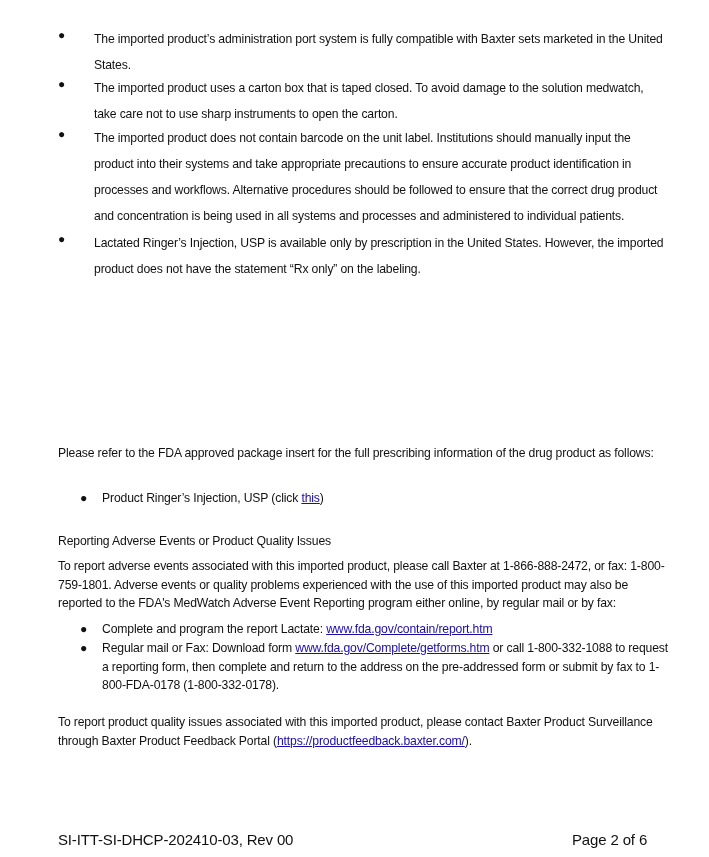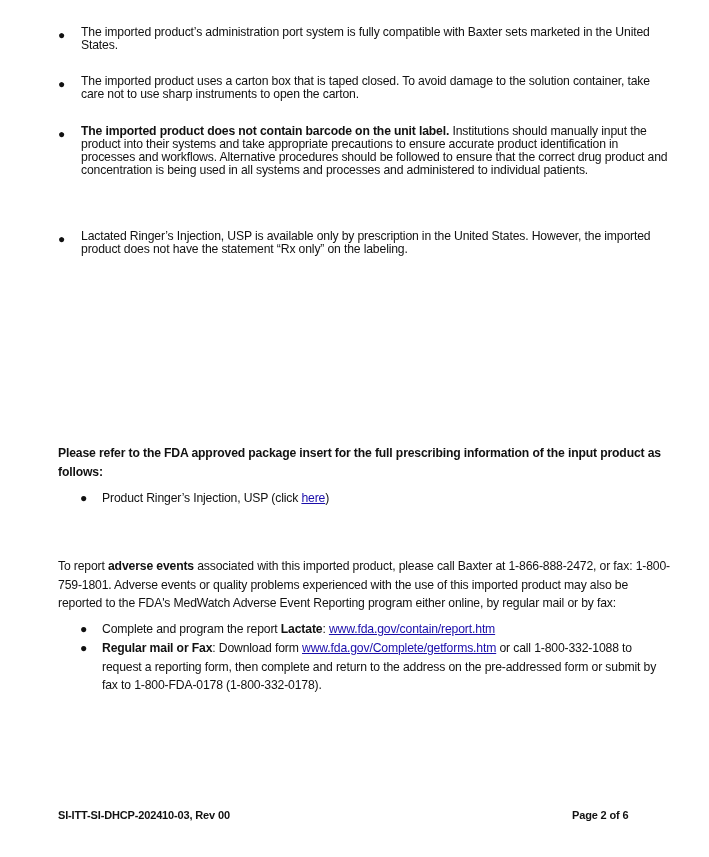--- a/index.html
+++ b/index.html
@@ -9,74 +9,76 @@
       color: #111111;
       font-size: 12.2px;
       letter-spacing: -0.15px;
     }
     .page { position: absolute; left: 0; top: 0; width: 709px; height: 857px; }
     .bullet-row { position: absolute; left: 58px; width: 610px; }
     .bullet-dot {
       position: absolute; left: 0; top: 0; width: 18px;
       font-size: 12px; line-height: 18.6px;
     }
-    .bullet-text { margin-left: 23px; line-height: 13px; }
+    .bullet-text { margin-left: 36px; line-height: 26px; }
     .sub-bullet-row { position: absolute; left: 80px; width: 590px; }
     .sub-bullet-dot { position: absolute; left: 0; top: 0; width: 18px; line-height: 18.6px; }
     .sub-bullet-text { margin-left: 22px; line-height: 18.6px; }
     .para { position: absolute; left: 58px; width: 612px; line-height: 18.6px; }
-    b, .bold { font-weight: bold; }
+    b, .bold { font-weight: normal; }
     a.link { color: #1a0dab; text-decoration: underline; }
     .table-ref-label { display: inline-block; width: 72px; }
-    .footer { position: absolute; top: 809px; font-size: 11px; color: #111; font-weight: bold; }
+    .footer { position: absolute; top: 831px; font-size: 15px; color: #111; }
   </style>
 </head>
 <body>
 
 <div class="page">
 
   <div class="bullet-row" style="top:26px;">
     <span class="bullet-dot">●</span>
     <div class="bullet-text">The imported product’s administration port system is fully compatible with Baxter sets marketed in the United States.</div>
   </div>
 
   <div class="bullet-row" style="top:75px;">
     <span class="bullet-dot">●</span>
-    <div class="bullet-text">The imported product uses a carton box that is taped closed. To avoid damage to the solution container, take care not to use sharp instruments to open the carton.</div>
+    <div class="bullet-text">The imported product uses a carton box that is taped closed. To avoid damage to the solution medwatch, take care not to use sharp instruments to open the carton.</div>
   </div>
 
   <div class="bullet-row" style="top:125px;">
     <span class="bullet-dot">●</span>
     <div class="bullet-text"><b>The imported product does not contain barcode on the unit label.</b><span> Institutions should manually input the product into their systems and take appropriate precautions to ensure accurate product identification in processes and workflows. Alternative procedures should be followed to ensure that the correct drug product and concentration is being used in all systems and processes and administered to individual patients.</span></div>
   </div>
 
   <div class="bullet-row" style="top:230px;">
     <span class="bullet-dot">●</span>
     <div class="bullet-text">Lactated Ringer’s Injection, USP is available only by prescription in the United States. However, the imported product does not have the statement “Rx only” on the labeling.</div>
   </div>
 
 
 
-  <div class="para bold" style="top:444px;">Please refer to the FDA approved package insert for the full prescribing information of the input product as follows:</div>
+  <div class="para bold" style="top:444px;">Please refer to the FDA approved package insert for the full prescribing information of the drug product as follows:</div>
 
   <div class="sub-bullet-row" style="top:489px;">
     <span class="sub-bullet-dot">●</span>
-    <div class="sub-bullet-text"><span>Product Ringer’s Injection, USP (click </span><a class="link" href="#">here</a><span>)</span></div>
+    <div class="sub-bullet-text"><span>Product Ringer’s Injection, USP (click </span><a class="link" href="#">this</a><span>)</span></div>
   </div>
 
+  <div class="para bold" style="top:532px;">Reporting Adverse Events or Product Quality Issues</div>
 
   <div class="para" style="top:557px;"><span>To report </span><b>adverse events</b><span> associated with this imported product, please call Baxter at 1-866-888-2472, or fax: 1-800-759-1801. Adverse events or quality problems experienced with the use of this imported product may also be reported to the FDA's MedWatch Adverse Event Reporting program either online, by regular mail or by fax:</span></div>
 
   <div class="sub-bullet-row" style="top:620px;">
     <span class="sub-bullet-dot">●</span>
     <div class="sub-bullet-text"><span>Complete and program the report </span><b>Lactate</b><span>: </span><a class="link" href="#">www.fda.gov/contain/report.htm</a></div>
   </div>
 
   <div class="sub-bullet-row" style="top:639px;">
     <span class="sub-bullet-dot">●</span>
     <div class="sub-bullet-text"><b>Regular mail or Fax</b><span>: Download form </span><a class="link" href="#">www.fda.gov/Complete/getforms.htm</a><span> or call 1-800-332-1088 to request a reporting form, then complete and return to the address on the pre-addressed form or submit by fax to 1-800-FDA-0178 (1-800-332-0178).</span></div>
   </div>
 
+  <div class="para" style="top:713px;"><span>To report </span><b>product quality issues</b><span> associated with this imported product, please contact Baxter Product Surveillance through Baxter Product Feedback Portal (</span><a class="link" href="#">https://productfeedback.baxter.com/</a><span>).</span></div>
 
   <div class="footer" style="left:58px;">SI-ITT-SI-DHCP-202410-03, Rev 00</div>
   <div class="footer" style="left:572px;">Page 2 of 6</div>
 
 </div>
 
 </body></html>

